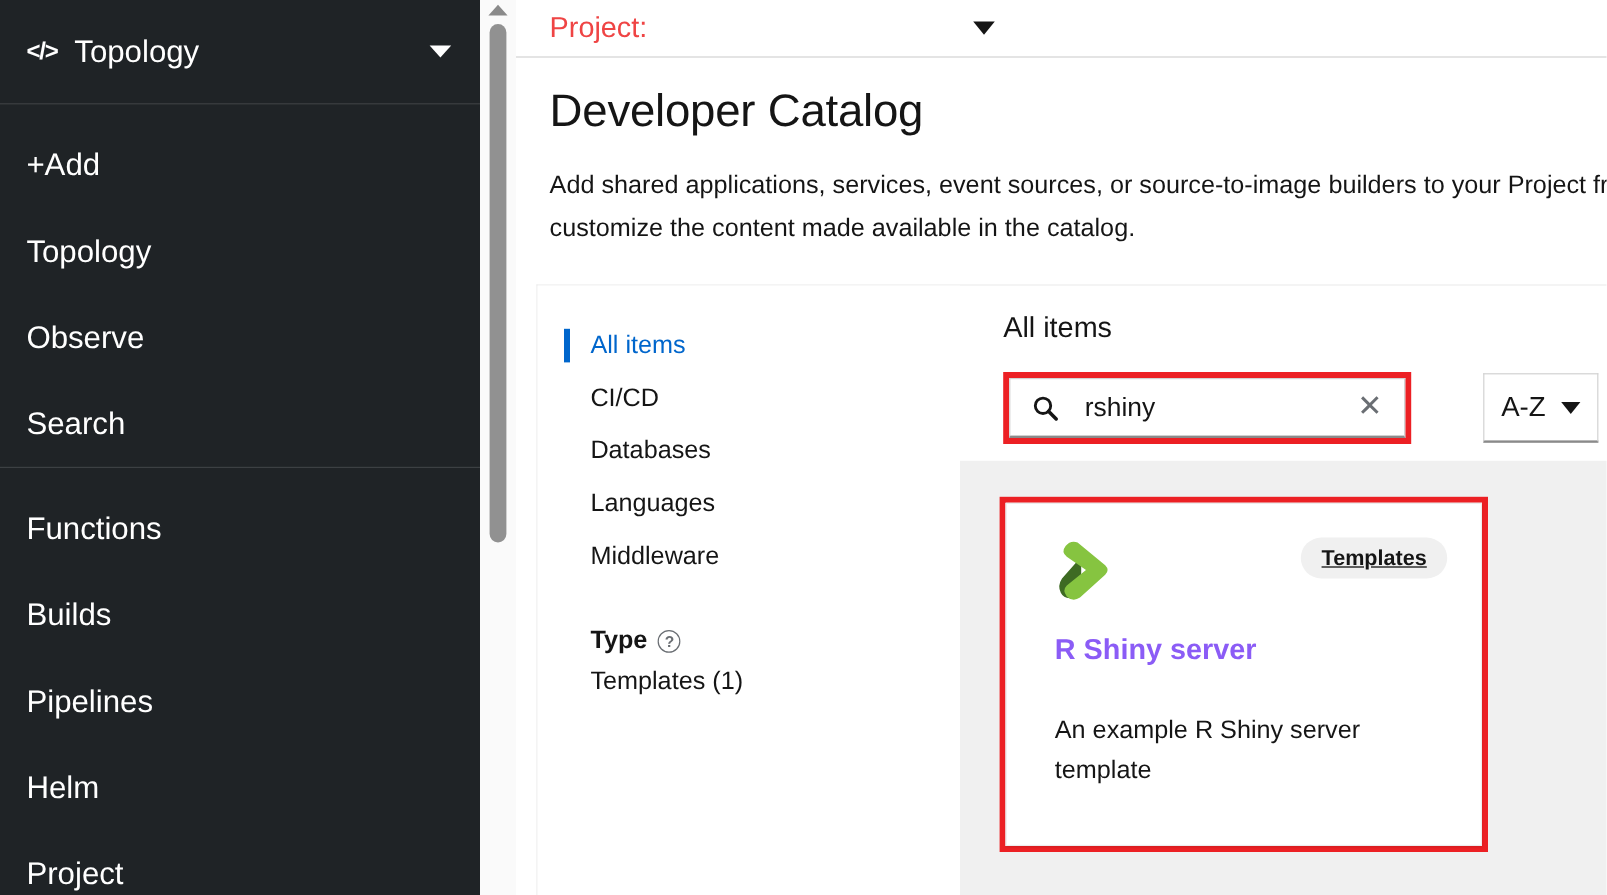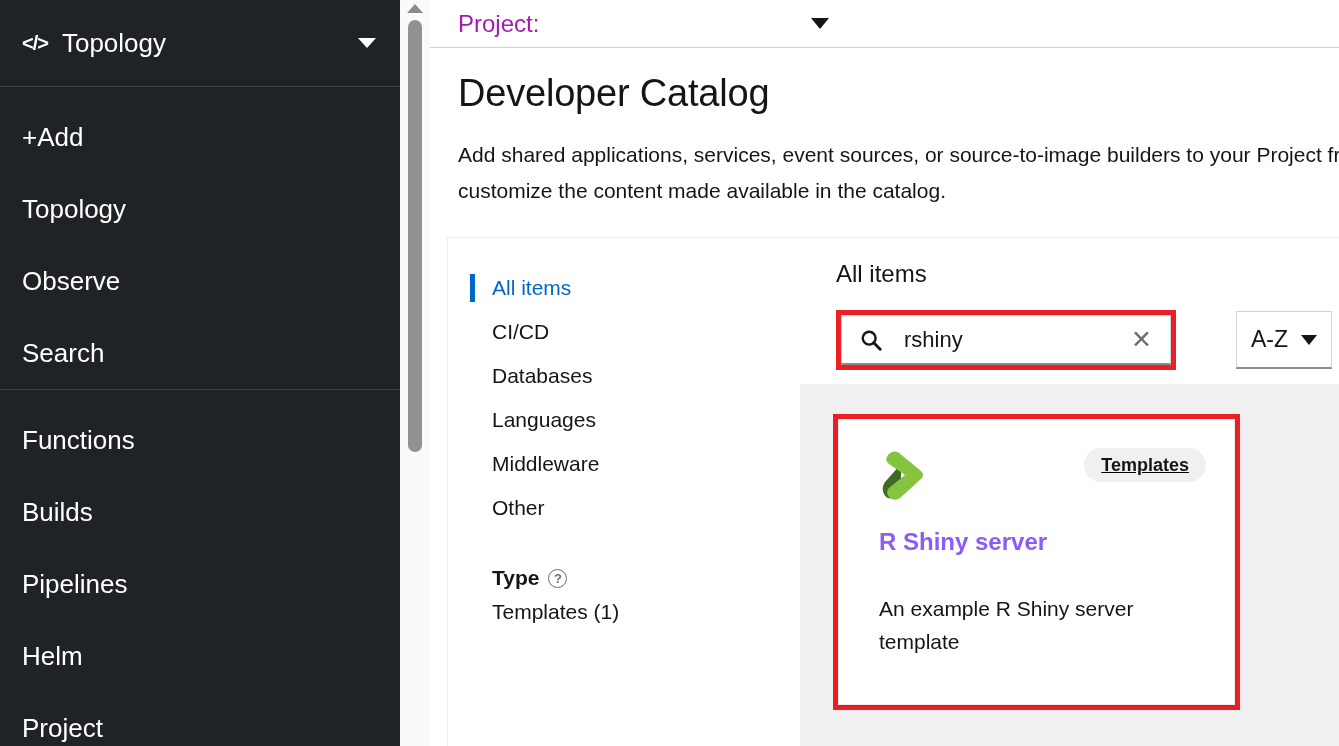--- a/index.html
+++ b/index.html
@@ -94,21 +94,21 @@
     padding-left: 30px;
     overflow: hidden;
   }
   .project-bar {
     height: 48px;
     display: flex;
     align-items: center;
     padding-left: 28px;
     border-bottom: 1px solid #d2d2d2;
   }
-  .project-label { font-size: 24px; color: #a21caf; }
+  .project-label { font-size: 24px; color: #ef4444; }
   .project-caret {
     width: 0; height: 0;
     border-left: 9px solid transparent;
     border-right: 9px solid transparent;
     border-top: 11px solid #151515;
     margin-left: 272px;
   }
   .page-title {
     font-size: 38px;
     font-weight: 400;
@@ -376,23 +376,20 @@
           <span>CI/CD</span>
         </div>
         <div class="filter-item">
           <span>Databases</span>
         </div>
         <div class="filter-item">
           <span>Languages</span>
         </div>
         <div class="filter-item">
           <span>Middleware</span>
-        </div>
-        <div class="filter-item">
-          <span>Other</span>
         </div>
 
         <div class="filter-heading">
           <span>Type</span>
           <span class="help-icon">?</span>
         </div>
         <div class="filter-item">
           <span>Templates (1)</span>
         </div>
       </aside>

